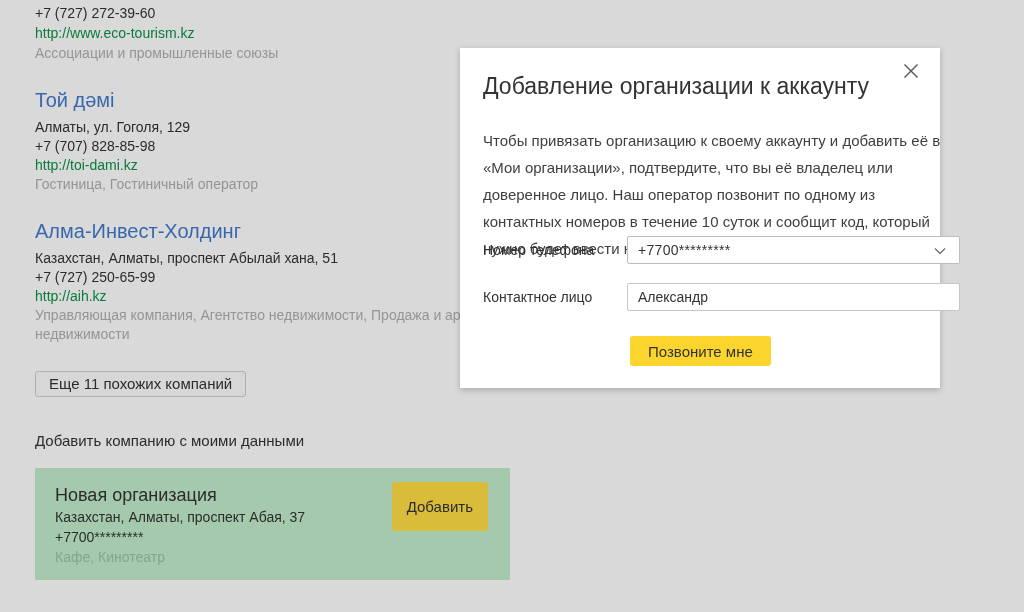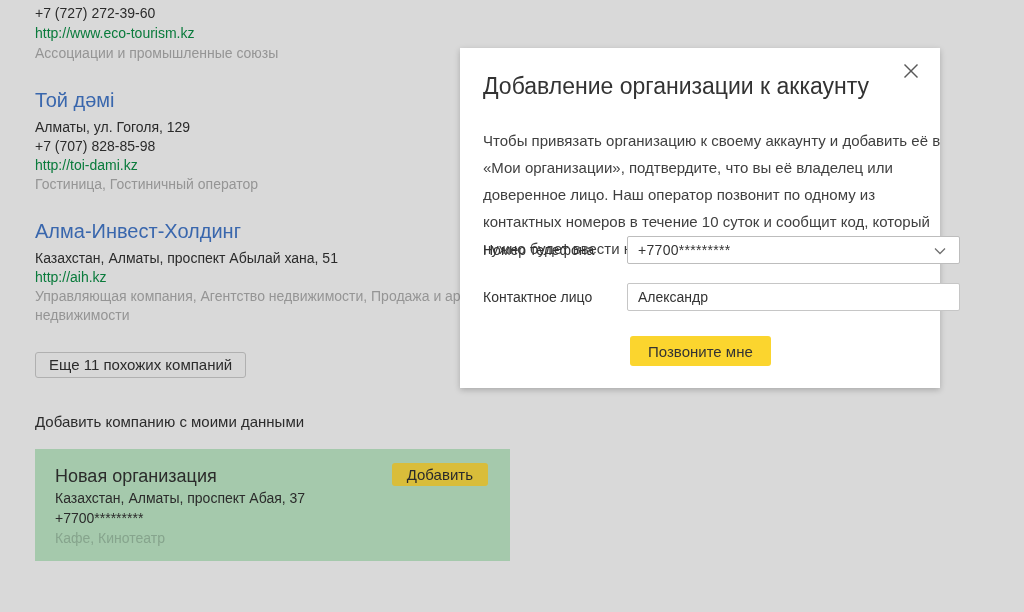--- a/index.html
+++ b/index.html
@@ -20,21 +20,21 @@
     font-size:15px;line-height:20px;color:#333;background:#fdfdfd;
     border:1px solid #cfcfcf;border-radius:3px;cursor:pointer;}
 
   .add-heading{margin:29px 0 0 0;font-size:15px;line-height:30px;font-weight:400;color:#333;}
 
   .green-card{position:relative;margin-top:12px;width:475px;height:112px;
     background:#c2edca;padding:15px 20px 0 20px;}
   .green-card .card-title{font-size:18px;line-height:24px;color:#333;margin:0;}
   .green-card .line{line-height:20px;}
   .green-card .line.cat{color:#9ec1a6;}
-  .card-add-btn{position:absolute;top:14px;right:22px;padding:3px 15px;
+  .card-add-btn{position:absolute;top:14px;right:22px;padding:16px 15px;
     background:#ffdf45;border:none;border-radius:3px;font-size:15px;color:#333;cursor:pointer;
     font-family:"Liberation Sans","DejaVu Sans",sans-serif;}
 
   
   .dim-overlay{position:absolute;left:0;top:0;right:0;bottom:0;
     background:rgba(0,0,0,0.15);z-index:5;}
 
   
   .modal{position:absolute;left:460px;top:48px;width:480px;height:340px;
     background:#fff;z-index:10;box-shadow:0 2px 6px rgba(0,0,0,0.22);}
@@ -75,20 +75,21 @@
     <div class="company-name">Той дәмі</div>
     <div class="line">Алматы, ул. Гоголя, 129</div>
     <div class="line">+7 (707) 828-85-98</div>
     <div class="line url">http://toi-dami.kz</div>
     <div class="line cat">Гостиница, Гостиничный оператор</div>
   </div>
 
   <div class="company">
     <div class="company-name">Алма-Инвест-Холдинг</div>
     <div class="line">Казахстан, Алматы, проспект Абылай хана, 51</div>
+    <div class="line">+7 (727) 250-65-99</div>
     <div class="line url">http://aih.kz</div>
     <div class="line cat cat-wrap">Управляющая компания, Агентство недвижимости, Продажа и аренда коммерческой недвижимости</div>
   </div>
 
   <div class="more-btn">Еще 11 похожих компаний</div>
 
   <h2 class="add-heading">Добавить компанию с моими данными</h2>
 
   <div class="green-card">
     <div class="card-title">Новая организация</div>

